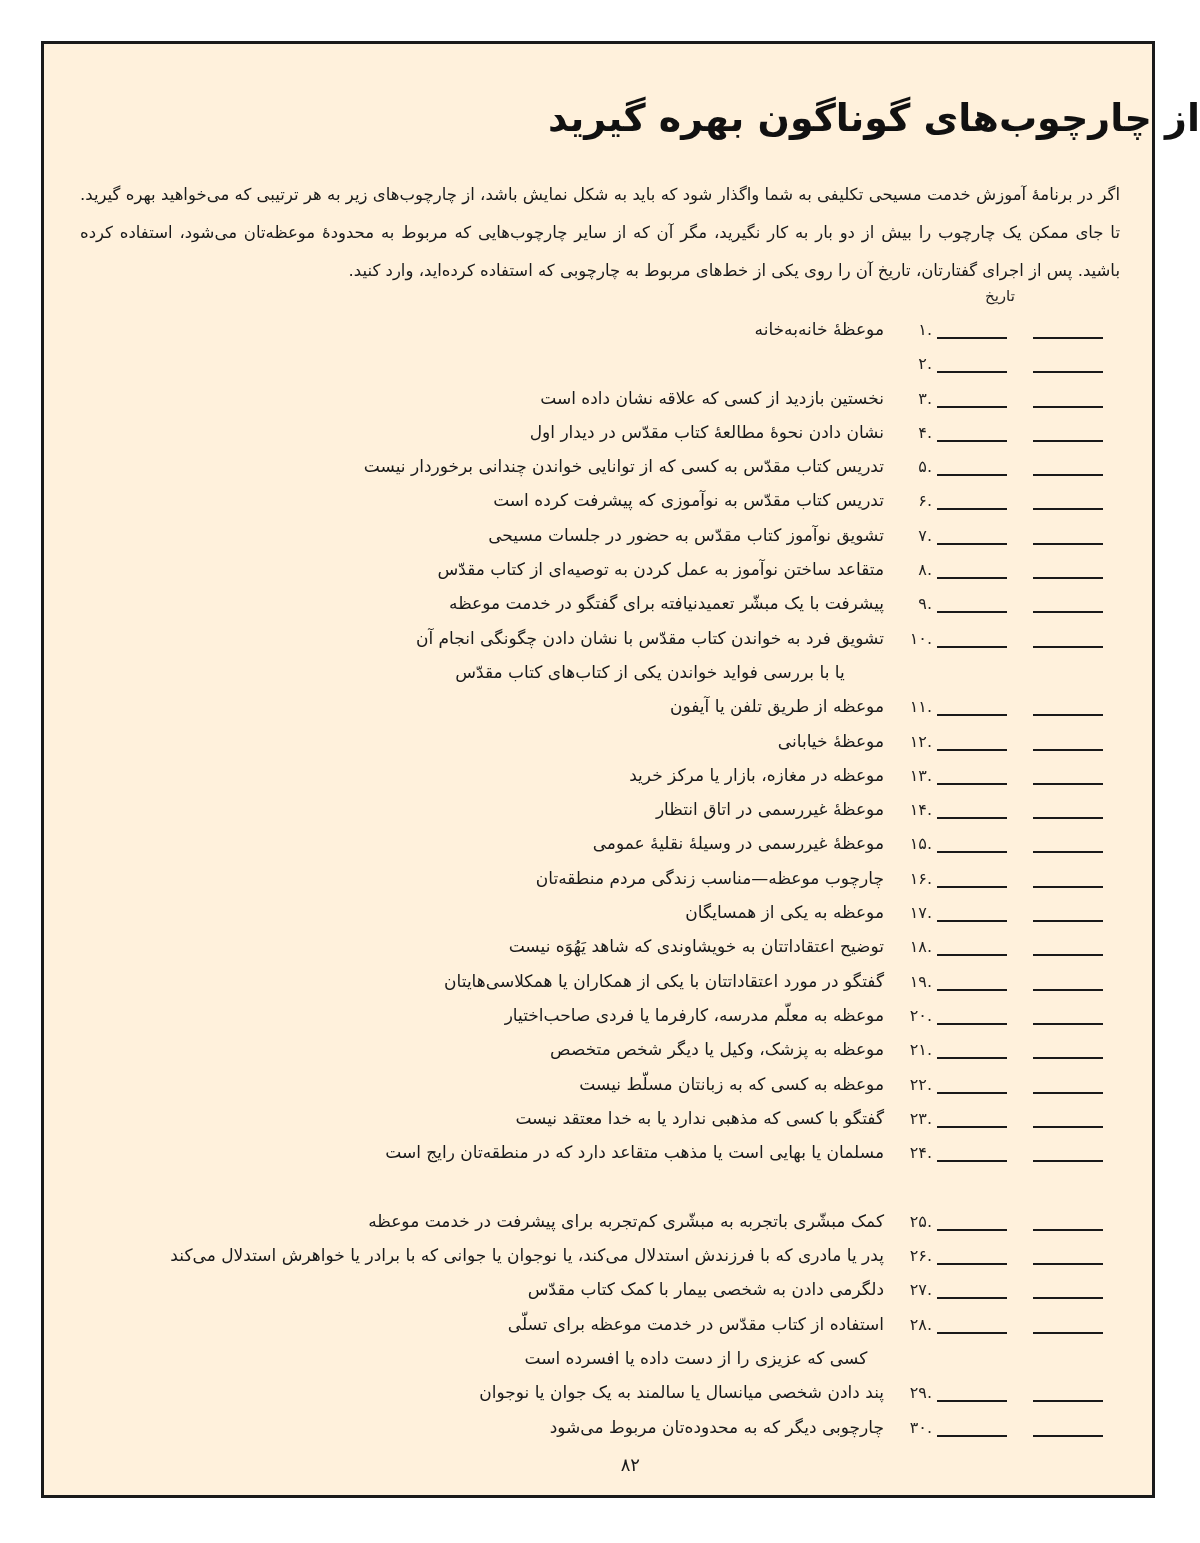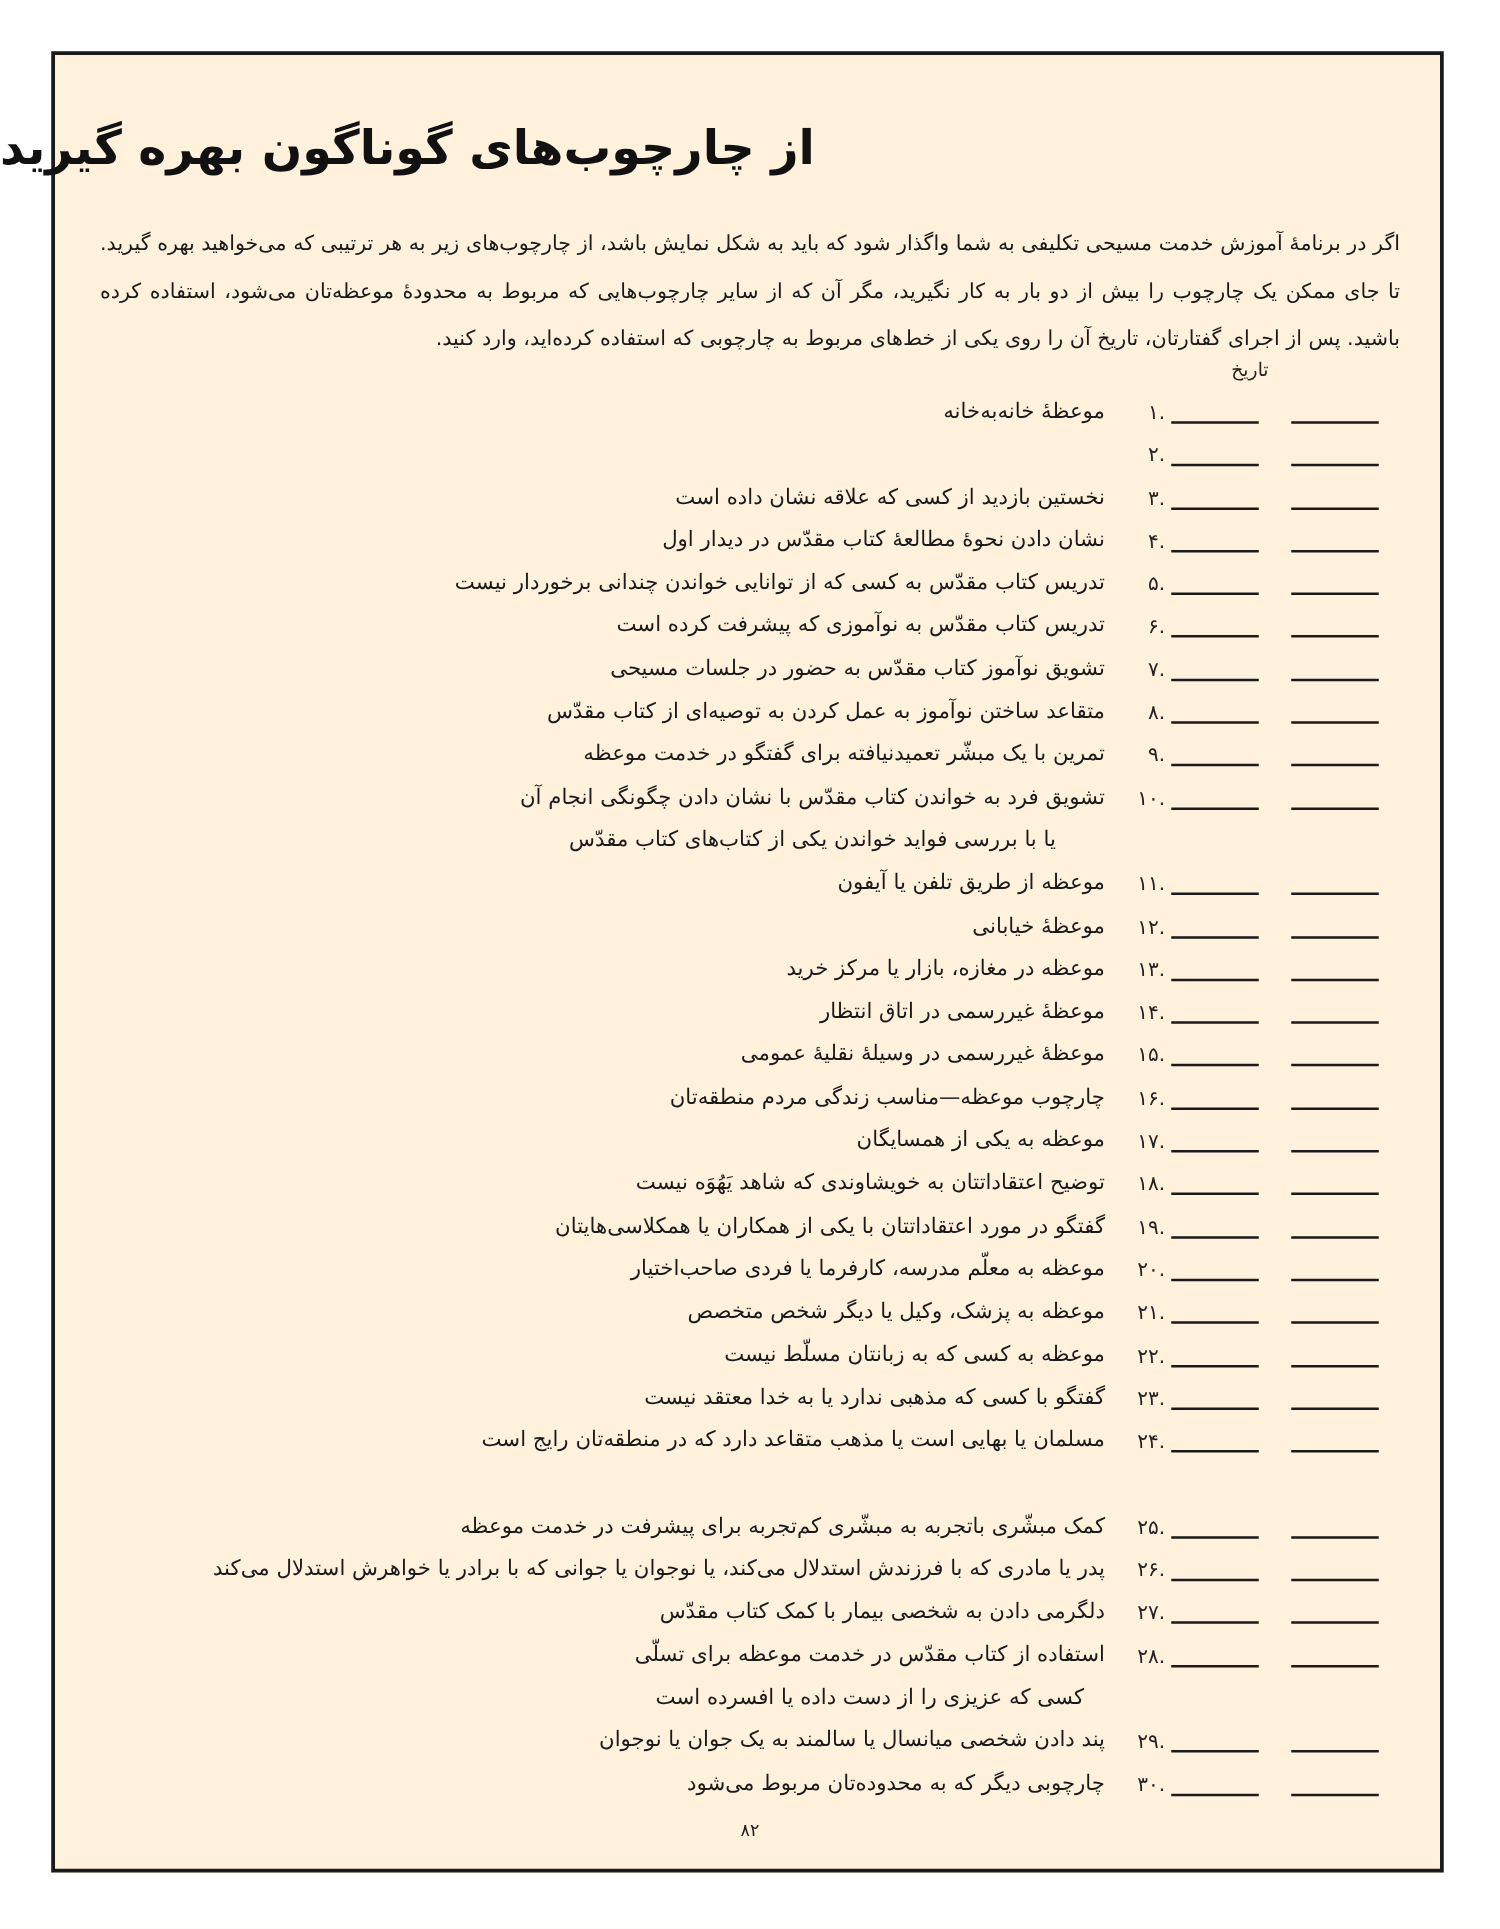--- a/index.html
+++ b/index.html
@@ -11,21 +11,21 @@
     }
     .page-frame {
       position: absolute; left: 41px; top: 41px;
       width: 1114px; height: 1457px;
       background: #fff1dc;
       border: 3px solid #1a1a1a;
       box-sizing: border-box;
     }
     .title {
       position: absolute; left: 0; right: 0; top: 90px;
-      text-align: left; direction: rtl;
+      text-align: right; direction: rtl;
       font-size: 38px; font-weight: bold; line-height: 56px;
       color: #111;
     }
     .intro {
       position: absolute; left: 80px; width: 1040px; top: 176px;
       direction: rtl; text-align: justify; text-align-last: right;
       font-size: 16.5px; line-height: 38px;
     }
     .date-header {
       position: absolute; left: 985px; top: 284px; width: 60px;
@@ -48,21 +48,21 @@
       direction: rtl; text-align: right; font-size: 16px; line-height: 26px;
       color: #222;
     }
     .text {
       position: absolute; right: 316px; top: 2px;
       direction: rtl; text-align: center; white-space: nowrap;
       font-size: 17px; line-height: 34.3px; margin-top: -4px;
     }
     .page-number {
       position: absolute; left: 560px; width: 80px; top: 1452px;
-      text-align: center; font-size: 14px; line-height: 26px; direction: rtl;
+      font-size: 18px; line-height: 26px; direction: rtl;
     }
   </style>
 </head>
 <body>
 
 <div class="page-frame"></div>
 
 <h1 class="title" style="margin:0;">از چارچوب‌های گوناگون بهره گیرید</h1>
 
 <p class="intro" style="margin:0;">اگر در برنامهٔ آموزش خدمت مسیحی تکلیفی به شما واگذار شود که باید به شکل نمایش باشد، از چارچوب‌های زیر به هر ترتیبی که می‌خواهید بهره گیرید. تا جای ممکن یک چارچوب را بیش از دو بار به کار نگیرید، مگر آن که از سایر چارچوب‌هایی که مربوط به محدودهٔ موعظه‌تان می‌شود، استفاده کرده باشید. پس از اجرای گفتارتان، تاریخ آن را روی یکی از خط‌های مربوط به چارچوبی که استفاده کرده‌اید، وارد کنید.</p>
@@ -130,21 +130,21 @@
       <div class="num">.۸</div>
       <div class="text">
         <div>متقاعد ساختن نوآموز به عمل کردن به توصیه‌ای از کتاب مقدّس</div>
       </div>
     </div>
     <div class="item">
       <div class="blank b1"></div>
       <div class="blank b2"></div>
       <div class="num">.۹</div>
       <div class="text">
-        <div>تمرین با یک مبشّر تعمیدنیافته برای گفتگو در خدمت موعظه</div>
+        <div>پیشرفت با یک مبشّر تعمیدنیافته برای گفتگو در خدمت موعظه</div>
       </div>
     </div>
     <div class="item two-line">
       <div class="blank b1"></div>
       <div class="blank b2"></div>
       <div class="num">.۱۰</div>
       <div class="text">
         <div>تشویق فرد به خواندن کتاب مقدّس با نشان دادن چگونگی انجام آن</div>
         <div>یا با بررسی فواید خواندن یکی از کتاب‌های کتاب مقدّس</div>
       </div>

